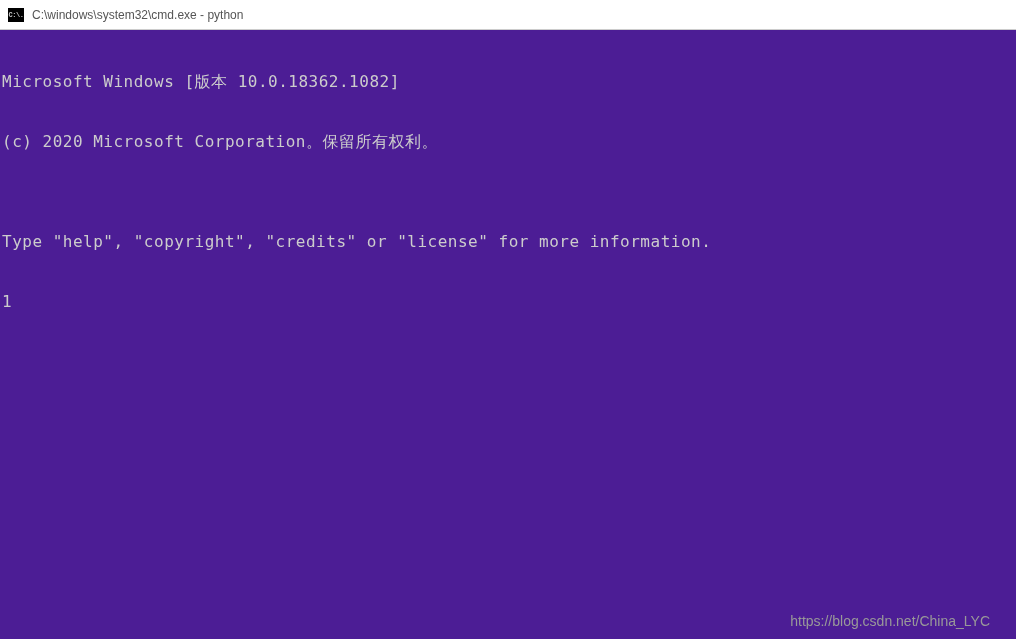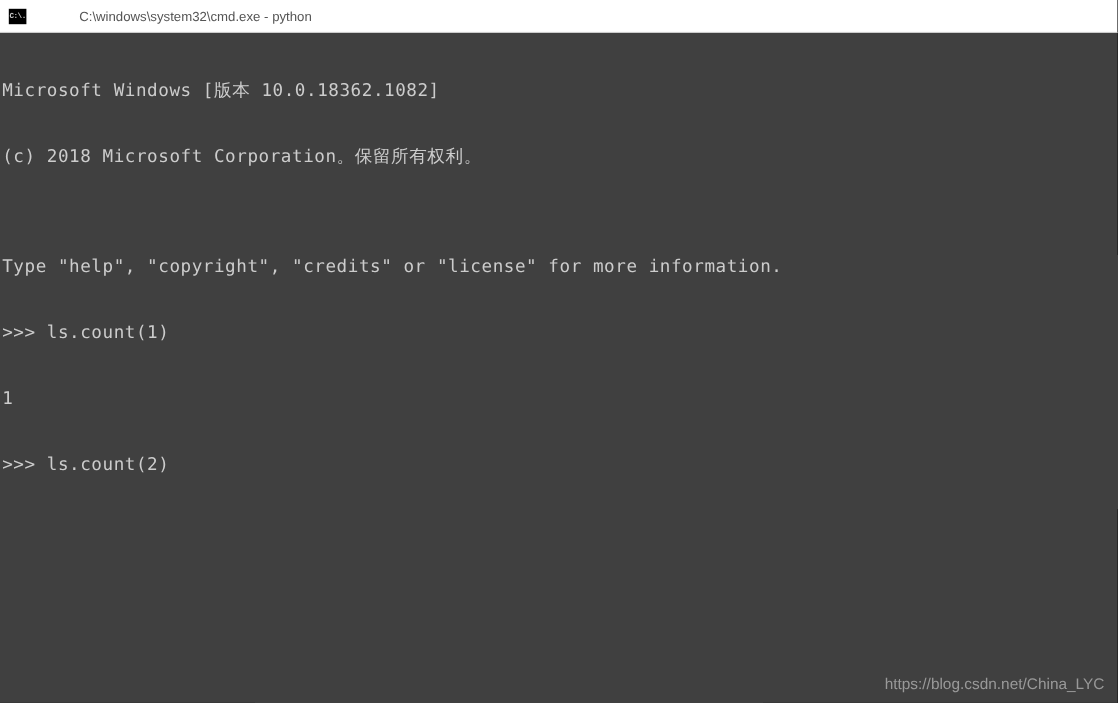--- a/index.html
+++ b/index.html
@@ -36,64 +36,61 @@
     .title-bar-icon-inner {
       color: #ccc;
       font-size: 7px;
       font-weight: bold;
       letter-spacing: -0.5px;
     }
     .title-bar-text {
       font-family: "Segoe UI", Tahoma, sans-serif;
       font-size: 12px;
       color: #555;
-      margin-left: 40px;
     }
     .terminal {
-      background: #404040;
+      background: #4c1d95;
       color: #ccc;
       font-family: "NSimSun", "SimSun", Consolas, monospace;
       font-size: 16px;
       line-height: 20px;
       padding: 2px 0 0 2px;
       white-space: pre;
       letter-spacing: 0.5px;
       height: calc(100% - 30px);
       overflow: hidden;
     }
     .terminal-line {
       display: block;
     }
     .watermark {
       position: absolute;
       bottom: 10px;
-      right: 12px;
+      right: 26px;
       color: #999;
       font-family: Arial, sans-serif;
       font-size: 14px;
     }
   </style>
 </head>
 <body>
 
 <div class="title-bar">
   <div class="title-bar-icon">
     <span class="title-bar-icon-inner">C:\.</span>
   </div>
   <span class="title-bar-text">C:\windows\system32\cmd.exe - python</span>
 </div>
 
 <div class="terminal">
   <span class="terminal-line">Microsoft Windows [版本 10.0.18362.1082]</span>
-  <span class="terminal-line">(c) 2018 Microsoft Corporation。保留所有权利。</span>
+  <span class="terminal-line">(c) 2020 Microsoft Corporation。保留所有权利。</span>
   <span class="terminal-line"></span>
   <span class="terminal-line">Type "help", "copyright", "credits" or "license" for more information.</span>
-  <span class="terminal-line">&gt;&gt;&gt; ls.count(1)</span>
   <span class="terminal-line">1</span>
-  <span class="terminal-line">&gt;&gt;&gt; ls.count(2)</span>
   
   
   
   
   
   
   
   
   
   

